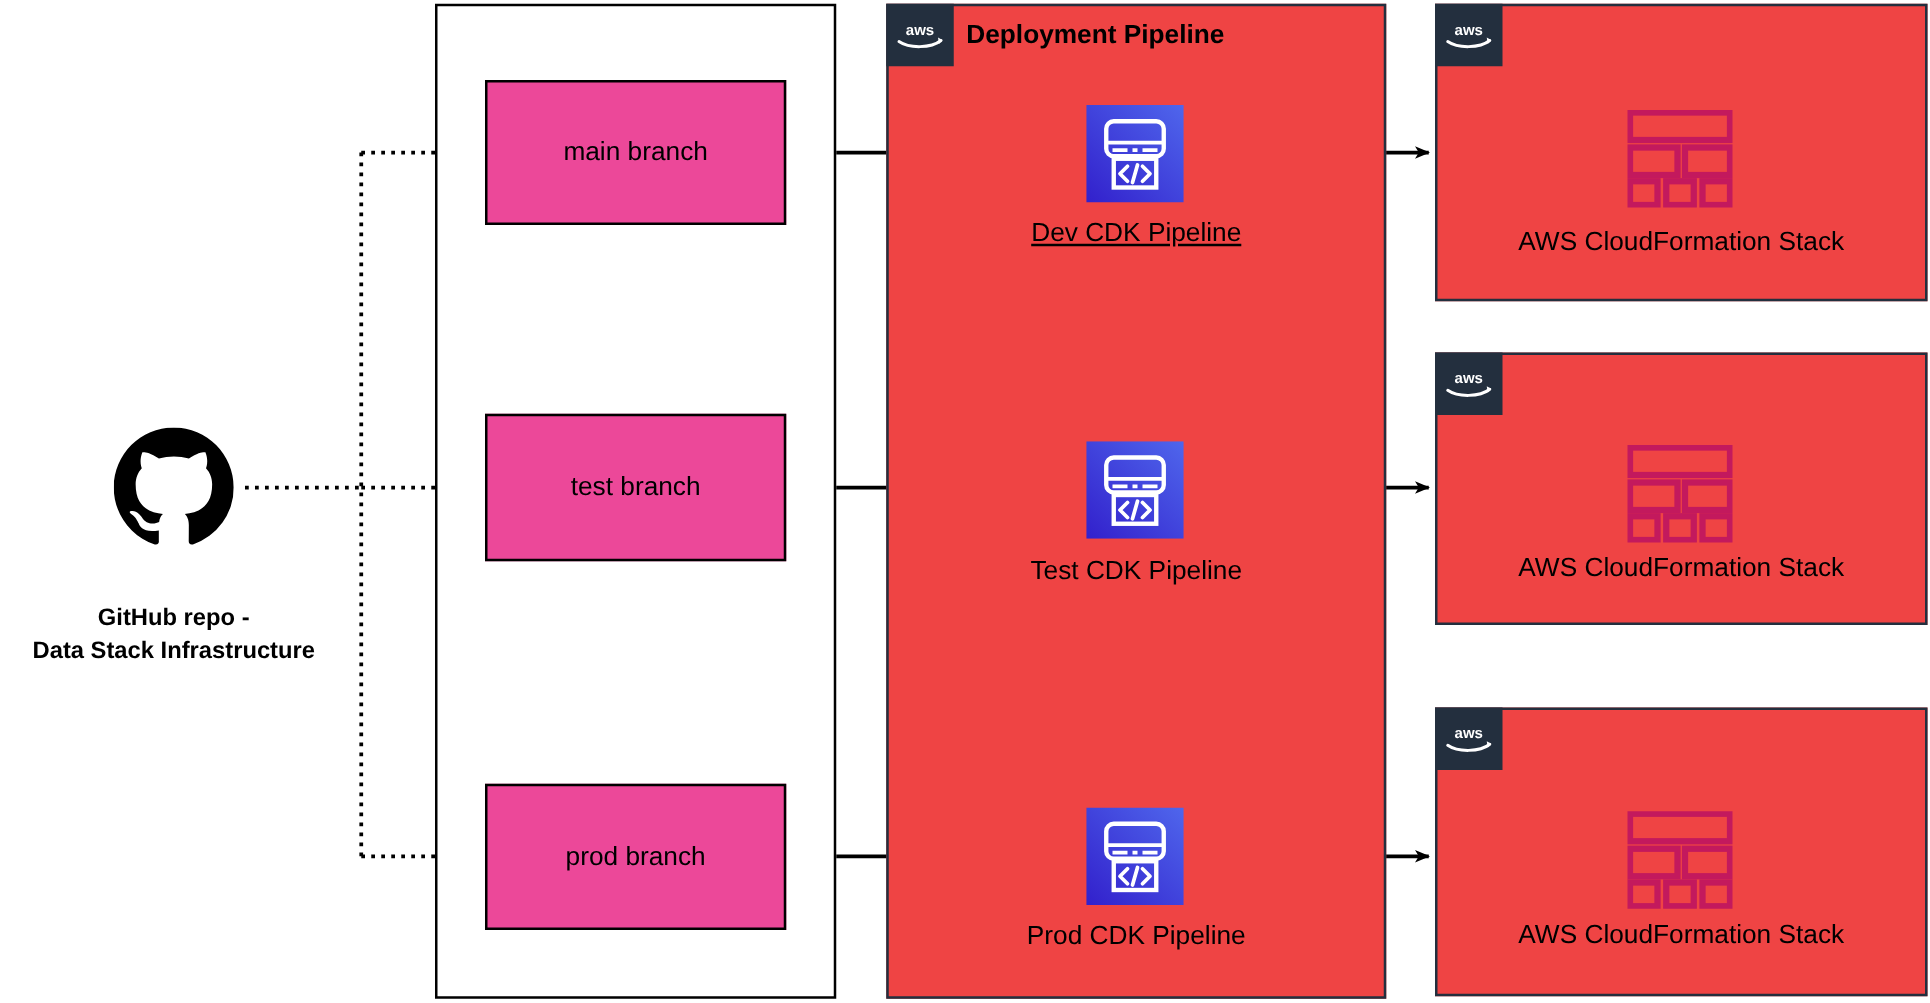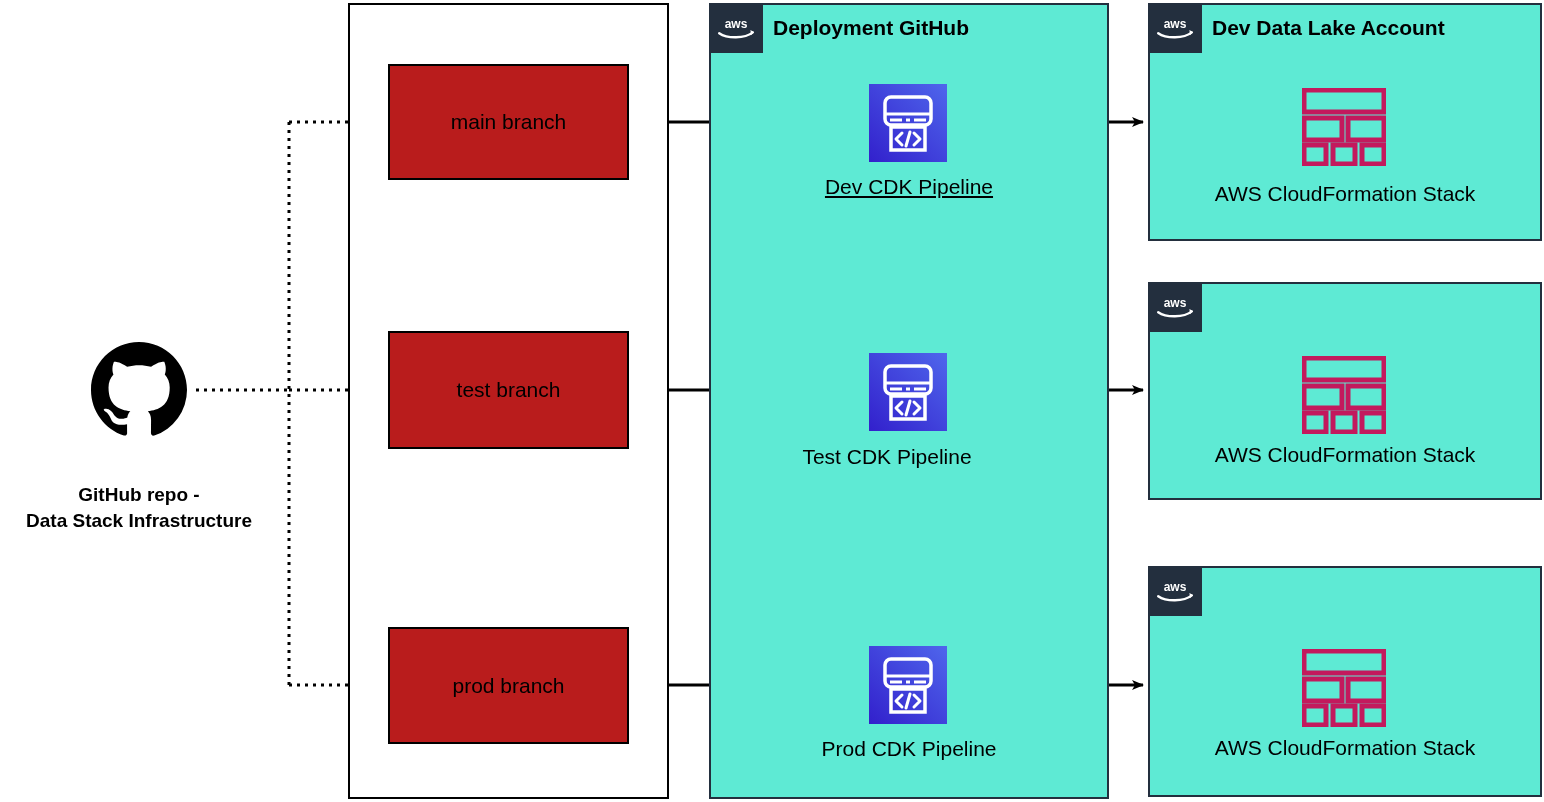--- a/index.html
+++ b/index.html
@@ -21,31 +21,31 @@
   .abs { position: absolute; }
 
   
   .plain-box {
     border: 2px solid #000000;
     background: #ffffff;
     box-sizing: border-box;
   }
   .branch-box {
     border: 2px solid #000000;
-    background: #b91c1c;
+    background: #ec4899;
     box-sizing: border-box;
     display: flex;
     align-items: center;
     justify-content: center;
     font-size: 21px;
     color: #000000;
   }
   .acct-box {
     border: 2px solid #232F3E;
-    background: #5eead4;
+    background: #ef4444;
     box-sizing: border-box;
   }
 
   
   .aws-badge {
     position: absolute;
     width: 54px;
     height: 50px;
     background: #232F3E;
     left: -2px;
@@ -174,21 +174,21 @@
   </div>
 
   <div class="acct-box abs" style="left:709px; top:3px; width:400px; height:796px;">
     <div class="aws-badge">
       <svg width="40" height="28" viewBox="0 0 100 62">
         <text x="50" y="30" text-anchor="middle" font-family="Liberation Sans, sans-serif" font-size="30" font-weight="bold" fill="#ffffff">aws</text>
         <path d="M8,44 C28,58 72,58 92,42" stroke="#ffffff" stroke-width="6" fill="none" stroke-linecap="round"></path>
         <path d="M86,36 L95,41 L88,49 Z" fill="#ffffff"></path>
       </svg>
     </div>
-    <div class="acct-title">Deployment GitHub</div>
+    <div class="acct-title">Deployment Pipeline</div>
   </div>
 
   <div class="abs" style="left:869px; top:84px; width:78px; height:78px;">
     <svg width="78" height="78" viewBox="0 0 78 78">
       <rect x="0" y="0" width="78" height="78" fill="url(#cdkGrad)"></rect>
       <rect x="16" y="13" width="46" height="28" rx="6" ry="6" fill="none" stroke="#ffffff" stroke-width="3.5"></rect>
       <line x1="16" y1="30" x2="62" y2="30" stroke="#ffffff" stroke-width="3"></line>
       <line x1="21" y1="36" x2="33" y2="36" stroke="#ffffff" stroke-width="3"></line>
       <line x1="37" y1="36" x2="41" y2="36" stroke="#ffffff" stroke-width="3"></line>
       <line x1="45" y1="36" x2="57" y2="36" stroke="#ffffff" stroke-width="3"></line>
@@ -207,21 +207,21 @@
       <line x1="16" y1="30" x2="62" y2="30" stroke="#ffffff" stroke-width="3"></line>
       <line x1="21" y1="36" x2="33" y2="36" stroke="#ffffff" stroke-width="3"></line>
       <line x1="37" y1="36" x2="41" y2="36" stroke="#ffffff" stroke-width="3"></line>
       <line x1="45" y1="36" x2="57" y2="36" stroke="#ffffff" stroke-width="3"></line>
       <rect x="22" y="43" width="34" height="23" fill="none" stroke="#ffffff" stroke-width="3.5"></rect>
       <path d="M33,49 L27,55 L33,61" fill="none" stroke="#ffffff" stroke-width="3" stroke-linecap="round" stroke-linejoin="round"></path>
       <path d="M45,49 L51,55 L45,61" fill="none" stroke="#ffffff" stroke-width="3" stroke-linecap="round" stroke-linejoin="round"></path>
       <line x1="41" y1="48" x2="37" y2="62" stroke="#ffffff" stroke-width="3" stroke-linecap="round"></line>
     </svg>
   </div>
-  <div class="icon-label" style="left:687px; top:445px; width:400px;">Test CDK Pipeline</div>
+  <div class="icon-label" style="left:709px; top:445px; width:400px;">Test CDK Pipeline</div>
 
   <div class="abs" style="left:869px; top:646px; width:78px; height:78px;">
     <svg width="78" height="78" viewBox="0 0 78 78">
       <rect x="0" y="0" width="78" height="78" fill="url(#cdkGrad)"></rect>
       <rect x="16" y="13" width="46" height="28" rx="6" ry="6" fill="none" stroke="#ffffff" stroke-width="3.5"></rect>
       <line x1="16" y1="30" x2="62" y2="30" stroke="#ffffff" stroke-width="3"></line>
       <line x1="21" y1="36" x2="33" y2="36" stroke="#ffffff" stroke-width="3"></line>
       <line x1="37" y1="36" x2="41" y2="36" stroke="#ffffff" stroke-width="3"></line>
       <line x1="45" y1="36" x2="57" y2="36" stroke="#ffffff" stroke-width="3"></line>
       <rect x="22" y="43" width="34" height="23" fill="none" stroke="#ffffff" stroke-width="3.5"></rect>
@@ -233,21 +233,20 @@
   <div class="icon-label" style="left:709px; top:737px; width:400px;text-align:center;">Prod CDK Pipeline</div>
 
   <div class="acct-box abs" style="left:1148px; top:3px; width:394px; height:238px;">
     <div class="aws-badge">
       <svg width="40" height="28" viewBox="0 0 100 62">
         <text x="50" y="30" text-anchor="middle" font-family="Liberation Sans, sans-serif" font-size="30" font-weight="bold" fill="#ffffff">aws</text>
         <path d="M8,44 C28,58 72,58 92,42" stroke="#ffffff" stroke-width="6" fill="none" stroke-linecap="round"></path>
         <path d="M86,36 L95,41 L88,49 Z" fill="#ffffff"></path>
       </svg>
     </div>
-    <div class="acct-title">Dev Data Lake Account</div>
   </div>
 
   <div class="abs" style="left:1302px; top:88px; width:84px; height:78px;">
     <svg width="84" height="78" viewBox="0 0 84 78">
       <rect x="2" y="2" width="80" height="22" fill="none" stroke="#C3195D" stroke-width="5"></rect>
       <rect x="2" y="30" width="38" height="22" fill="none" stroke="#C3195D" stroke-width="5"></rect>
       <rect x="46" y="30" width="36" height="22" fill="none" stroke="#C3195D" stroke-width="5"></rect>
       <rect x="2" y="57" width="22" height="19" fill="none" stroke="#C3195D" stroke-width="5"></rect>
       <rect x="31" y="57" width="22" height="19" fill="none" stroke="#C3195D" stroke-width="5"></rect>
       <rect x="60" y="57" width="22" height="19" fill="none" stroke="#C3195D" stroke-width="5"></rect>

